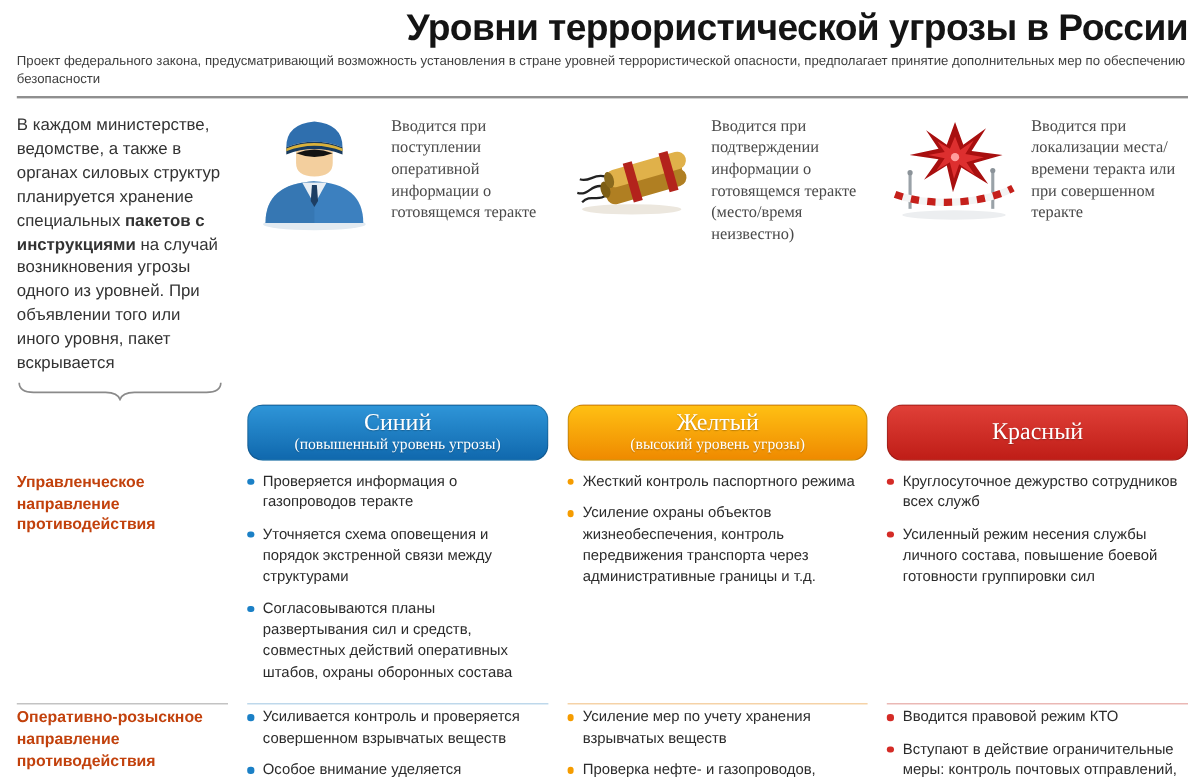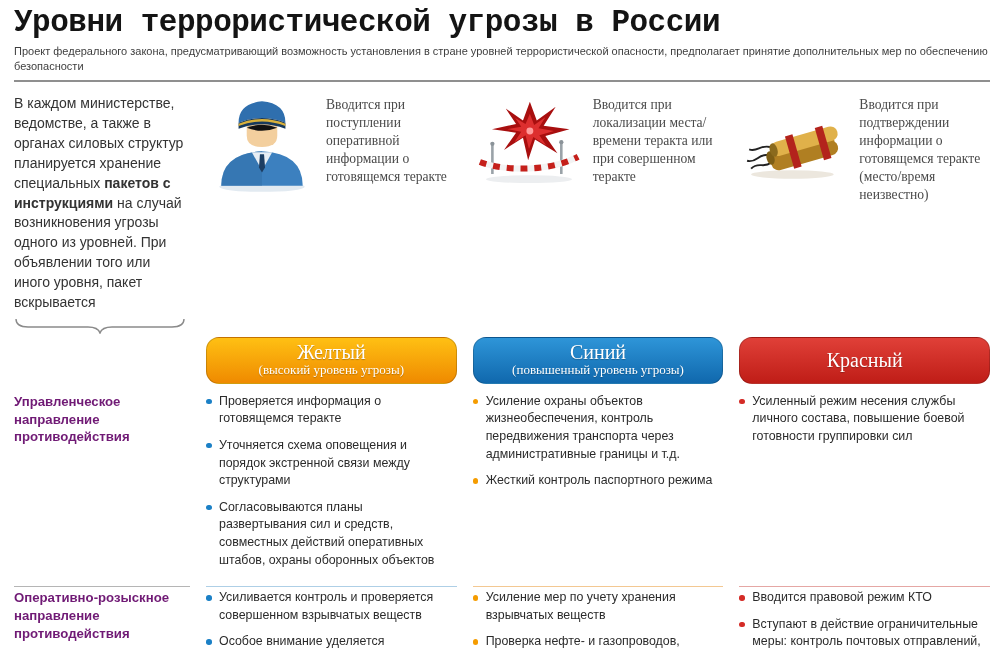--- a/index.html
+++ b/index.html
@@ -7,23 +7,23 @@
   body {
     font-family: "Liberation Sans", sans-serif;
     background: #ffffff;
     color: #222;
     overflow: hidden;
   }
   .page { width: 1000px; height: 648px; padding: 6px 10px 0 14px; display: flex; flex-direction: column; }
 
   
   .title {
-    font-family: Liberation Mono, monospace;
+    font-family: Liberation Sans, sans-serif;
     font-size: 31px; font-weight: 700; color: #141414;
-    letter-spacing: -0.5px; line-height: 1.1; margin-bottom: 4px;
+    letter-spacing: -0.5px; line-height: 1.1; margin-bottom: 4px; text-align: right;
   }
   .subtitle {
     font-size: 11px; color: #3e3e3e; line-height: 1.32; max-width: 975px;
   }
   .header-rule { border: none; border-top: 2px solid #8f8f8f; margin: 7px 0 0 0; }
 
   
   .grid {
     display: grid;
     grid-template-columns: 176px 1fr 1fr 1fr;
@@ -59,21 +59,21 @@
     height: 47px; margin: 3px 0 7px 0;
     display: flex; flex-direction: column; justify-content: center;
     font-family: "Liberation Serif", serif;
     text-shadow: 0 1px 1px rgba(0,0,0,0.25);
   }
   .bar .bar-name { font-size: 20px; line-height: 1.05; }
   .bar .bar-note { font-size: 13px; line-height: 1.15; }
 
   
   .row-label {
-    font-size: 13.2px; font-weight: 700; color: #701a75; line-height: 1.35; padding-top: 4px;
+    font-size: 13.2px; font-weight: 700; color: #c2410c; line-height: 1.35; padding-top: 4px;
   }
   .cell { padding: 2px 4px 8px 0; }
   .rule-b { border-bottom: 1.5px solid var(--divider); }
   .rule-g { border-bottom: 1px solid #b5b5b5; }
 
   
   ul.bullets { list-style: none; }
   ul.bullets li {
     position: relative; padding-left: 13px; margin-bottom: 9px;
     font-size: 12.4px; line-height: 1.42; color: #2b2b2b;
@@ -117,36 +117,20 @@
         <path d="M15,92 Q15,60 55,58 L55,92 Z" fill="#2f6da8" opacity="0.5"></path>
         <polygon points="45,59 65,59 55,77" fill="#e8eef4"></polygon>
         <polygon points="53,61 57,61 58,74 55,79 52,74" fill="#1d3e63"></polygon>
         <path d="M40,30 h30 v13 q0,11 -15,11 q-15,0 -15,-11 Z" fill="#f3cf9e"></path>
         <path d="M32,30 Q32,11 55,9 Q78,11 78,30 Q55,21 32,30 Z" fill="#2f6fae"></path>
         <path d="M32,30 Q55,21 78,30 L78,36 Q55,27 32,36 Z" fill="#173a5e"></path>
         <path d="M32,31 Q55,22 78,31 l0,2.4 Q55,24.4 32,33.4 Z" fill="#d9b13b"></path>
         <path d="M40,35 Q55,29 70,35 Q55,41 40,35 Z" fill="#121212"></path>
       </svg>
       <p class="intro-text">Вводится при поступлении оперативной информации о готовящемся теракте</p>
-    </div>
-
-    <div class="intro lvl-red">
-      <svg class="pic" viewBox="0 0 130 100">
-        <ellipse cx="65" cy="92" rx="50" ry="4.5" fill="#eceef0"></ellipse>
-        <rect x="21" y="52" width="3" height="34" fill="#9aa2a8"></rect>
-        <circle cx="22.5" cy="51" r="2.5" fill="#8b9399"></circle>
-        <rect x="101" y="50" width="3" height="36" fill="#9aa2a8"></rect>
-        <circle cx="102.5" cy="49" r="2.5" fill="#8b9399"></circle>
-        <path d="M8,72 C40,84 92,82 122,66" fill="none" stroke="#f3f3f3" stroke-width="7"></path>
-        <path d="M8,72 C40,84 92,82 122,66" fill="none" stroke="#c5201b" stroke-width="7" stroke-dasharray="8 8"></path>
-        <polygon fill="#a80f0f" points="66,2 74,24 96,8 82,30 112,34 84,42 98,62 72,46 64,70 58,44 36,58 50,38 22,34 50,28 38,10 58,24"></polygon>
-        <polygon fill="#dd2f2f" points="66,16 71,29 84,20 76,33 94,36 77,41 85,53 70,43 65,57 61,41 48,49 56,37 40,34 56,31 49,21 61,28"></polygon>
-        <circle cx="66" cy="36" r="4" fill="#ff9d9d"></circle>
-      </svg>
-      <p class="intro-text">Вводится при локализации места/времени теракта или при совершенном теракте</p>
     </div>
 
     <div class="intro lvl-yellow">
       <svg class="pic" viewBox="0 0 130 95">
         <ellipse cx="62" cy="84" rx="48" ry="5" fill="#ece7de"></ellipse>
         <g transform="rotate(-16 65 48)">
           <path d="M30,52 C20,48 16,58 6,52" stroke="#222" fill="none" stroke-width="2.2"></path>
           <path d="M32,62 C22,66 18,56 8,62" stroke="#222" fill="none" stroke-width="2.2"></path>
           <path d="M36,44 C26,38 20,46 12,40" stroke="#222" fill="none" stroke-width="2.2"></path>
           <rect x="30" y="48" width="80" height="17" rx="8.5" fill="#c4912e"></rect>
@@ -154,49 +138,66 @@
           <rect x="36" y="40" width="80" height="17" rx="8.5" fill="#e0b14a"></rect>
           <ellipse cx="33" cy="56.5" rx="4.5" ry="8" fill="#7d5e15"></ellipse>
           <ellipse cx="39" cy="48.5" rx="4.5" ry="8" fill="#8a6a1d"></ellipse>
           <rect x="56" y="37" width="9" height="39" fill="#b3231c"></rect>
           <rect x="92" y="37" width="9" height="39" fill="#b3231c"></rect>
         </g>
       </svg>
       <p class="intro-text">Вводится при подтверждении информации о готовящемся теракте (место/время неизвестно)</p>
     </div>
 
+    <div class="intro lvl-red">
+      <svg class="pic" viewBox="0 0 130 100">
+        <ellipse cx="65" cy="92" rx="50" ry="4.5" fill="#eceef0"></ellipse>
+        <rect x="21" y="52" width="3" height="34" fill="#9aa2a8"></rect>
+        <circle cx="22.5" cy="51" r="2.5" fill="#8b9399"></circle>
+        <rect x="101" y="50" width="3" height="36" fill="#9aa2a8"></rect>
+        <circle cx="102.5" cy="49" r="2.5" fill="#8b9399"></circle>
+        <path d="M8,72 C40,84 92,82 122,66" fill="none" stroke="#f3f3f3" stroke-width="7"></path>
+        <path d="M8,72 C40,84 92,82 122,66" fill="none" stroke="#c5201b" stroke-width="7" stroke-dasharray="8 8"></path>
+        <polygon fill="#a80f0f" points="66,2 74,24 96,8 82,30 112,34 84,42 98,62 72,46 64,70 58,44 36,58 50,38 22,34 50,28 38,10 58,24"></polygon>
+        <polygon fill="#dd2f2f" points="66,16 71,29 84,20 76,33 94,36 77,41 85,53 70,43 65,57 61,41 48,49 56,37 40,34 56,31 49,21 61,28"></polygon>
+        <circle cx="66" cy="36" r="4" fill="#ff9d9d"></circle>
+      </svg>
+      <p class="intro-text">Вводится при локализации места/времени теракта или при совершенном теракте</p>
+    </div>
+
     <div></div>
+    <div class="bar lvl-blue">
+      <span class="bar-name">Синий</span>
+      <span class="bar-note">(повышенный уровень угрозы)</span>
+    </div>
     <div class="bar lvl-yellow">
       <span class="bar-name">Желтый</span>
       <span class="bar-note">(высокий уровень угрозы)</span>
     </div>
-    <div class="bar lvl-blue">
-      <span class="bar-name">Синий</span>
-      <span class="bar-note">(повышенный уровень угрозы)</span>
-    </div>
     <div class="bar lvl-red">
       <span class="bar-name">Красный</span>
     </div>
 
     <div class="row-label cell rule-g r1">Управленческое направление противодействия</div>
     <div class="cell rule-b lvl-blue r1">
       <ul class="bullets">
-          <li>Проверяется информация о готовящемся теракте</li>
+          <li>Проверяется информация о газопроводов теракте</li>
           <li>Уточняется схема оповещения и порядок экстренной связи между структурами</li>
-          <li>Согласовываются планы развертывания сил и средств, совместных действий оперативных штабов, охраны оборонных объектов</li>
+          <li>Согласовываются планы развертывания сил и средств, совместных действий оперативных штабов, охраны оборонных состава</li>
         </ul>
     </div>
     <div class="cell rule-b lvl-yellow r1">
       <ul class="bullets">
+          <li>Жесткий контроль паспортного режима</li>
           <li>Усиление охраны объектов жизнеобеспечения, контроль передвижения транспорта через административные границы и т.д.</li>
-          <li>Жесткий контроль паспортного режима</li>
         </ul>
     </div>
     <div class="cell rule-b lvl-red r1">
       <ul class="bullets">
+          <li>Круглосуточное дежурство сотрудников всех служб</li>
           <li>Усиленный режим несения службы личного состава, повышение боевой готовности группировки сил</li>
         </ul>
     </div>
 
     <div class="row-label cell rule-g r2">Оперативно-розыскное направление противодействия</div>
     <div class="cell rule-b lvl-blue r2">
       <ul class="bullets">
           <li>Усиливается контроль и проверяется совершенном взрывчатых веществ</li>
           <li>Особое внимание уделяется пассажиропотокам</li>
         </ul>

